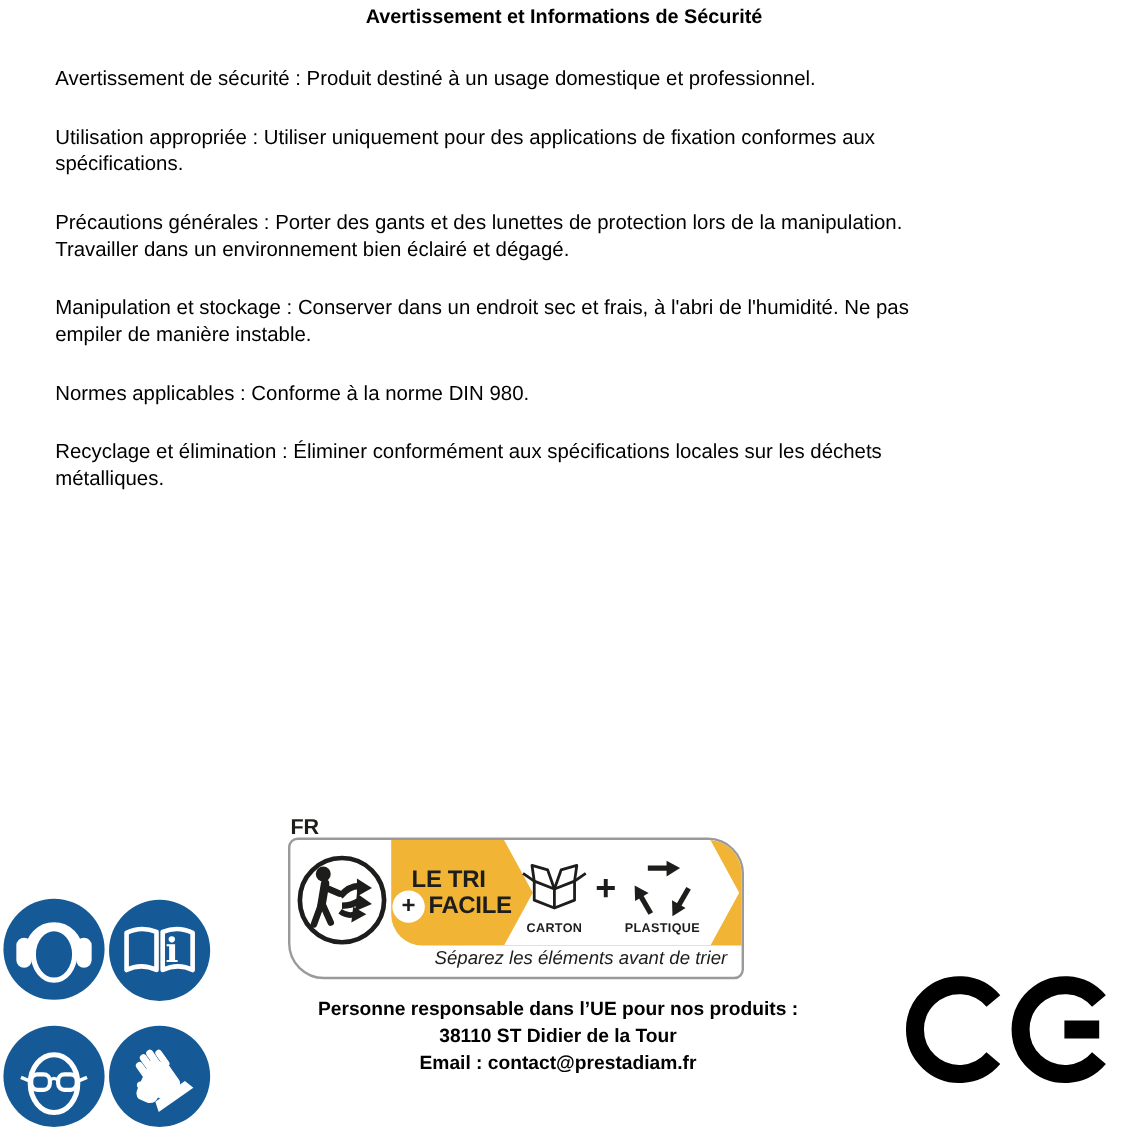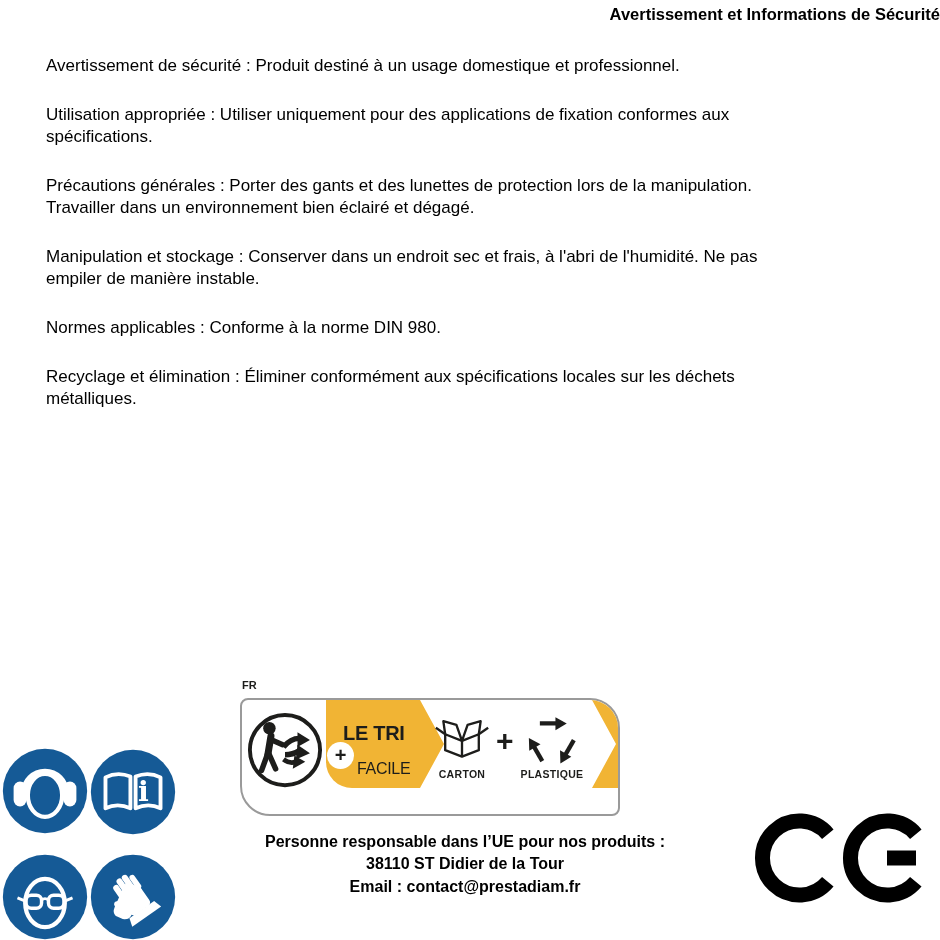--- a/index.html
+++ b/index.html
@@ -1,43 +1,43 @@
 <!DOCTYPE html>
 <html><head>
 <meta charset="utf-8">
 <style>
   html,body{margin:0;padding:0;background:#ffffff;}
   body{width:940px;height:940px;position:relative;overflow:hidden;
        font-family:"Liberation Sans", sans-serif;color:#000;}
 
   
-  .page-title{position:absolute;top:5px;left:0;width:100%;text-align:right;
+  .page-title{position:absolute;top:5px;left:0;width:100%;text-align:center;
               font-size:16.5px;font-weight:bold;}
   .doc-text{position:absolute;top:55px;left:46px;width:894px;}
   .doc-text p{margin:0 1px 27px 0;font-size:17px;line-height:22px;white-space:pre-line;}
 
   
   .m-icon{position:absolute;width:86px;height:86px;}
   .m-icon svg{width:100%;height:100%;display:block;}
   #icon-ear{left:2px;top:748px;}
   #icon-book{left:90px;top:749px;}
   #icon-goggles{left:2px;top:854px;}
   #icon-gloves{left:90px;top:854px;}
 
   
-  .fr-label{position:absolute;left:242px;top:679px;font-size:11px;font-weight:bold;color:#1d1d1b;}
+  .fr-label{position:absolute;left:242px;top:679px;font-size:18px;font-weight:bold;color:#1d1d1b;}
   .tri-box{position:absolute;left:240px;top:698px;width:380px;height:118px;box-sizing:border-box;
            background:#fff;border:2px solid #9a9a9a;border-radius:8px 30px 8px 30px;overflow:hidden;}
   .tri-yellow{position:absolute;left:84px;top:0;width:364px;height:88px;background:#F1B434;
               border-bottom-left-radius:26px;}
   .tri-white-chevron{position:absolute;left:178px;top:0;width:196px;height:88px;background:#fff;
        clip-path:polygon(0 0,172px 0,196px 44px,172px 88px,0 88px,24px 44px);}
   .triman{position:absolute;left:4px;top:8px;width:78px;height:82px;}
   .letri-1{position:absolute;left:101px;top:22px;font-size:20px;font-weight:bold;color:#1d1d1b;letter-spacing:-.3px;}
-  .letri-2{position:absolute;left:115px;top:60px;font-size:16px;font-weight:normal;color:#1d1d1b;letter-spacing:-.3px;}
+  .letri-2{position:absolute;left:115px;top:44px;font-size:20px;font-weight:bold;color:#1d1d1b;letter-spacing:-.3px;}
   .plus-circle{position:absolute;left:85px;top:42px;width:27px;height:27px;border-radius:50%;background:#fff;
                display:flex;align-items:center;justify-content:center;font-size:20px;font-weight:bold;color:#1d1d1b;}
   .mat-icon{position:absolute;}
   .mat-icon svg{display:block;width:100%;height:100%;}
   #carton-icon{left:192px;top:10px;width:56px;height:56px;}
   #recycle-icon{left:284px;top:13px;width:52px;height:52px;}
   .mat-label{position:absolute;top:68px;font-size:10.5px;font-weight:bold;color:#1d1d1b;text-align:center;letter-spacing:.3px;}
   #carton-label{left:184px;width:72px;}
   #plastique-label{left:272px;width:76px;}
   .plus-sep{position:absolute;left:254px;top:24px;font-size:30px;font-weight:bold;color:#1d1d1b;}
@@ -192,20 +192,21 @@
     <div class="bin-lid"></div>
     <div class="bin-body">
       <div>BAC</div>
       <div>DE</div>
       <div>TRI</div>
     </div>
     <div class="bin-wheel left"></div>
     <div class="bin-wheel right"></div>
   </div>
 
+  <div class="tri-caption">Séparez les éléments avant de trier</div>
 </div>
 
 <div class="contact">
   <div>Personne responsable dans l’UE pour nos produits :</div>
   <div>38110 ST Didier de la Tour</div>
   <div>Email : contact@prestadiam.fr</div>
 </div>
 
 <div class="ce-mark">
   <svg viewBox="0 0 170 92">

